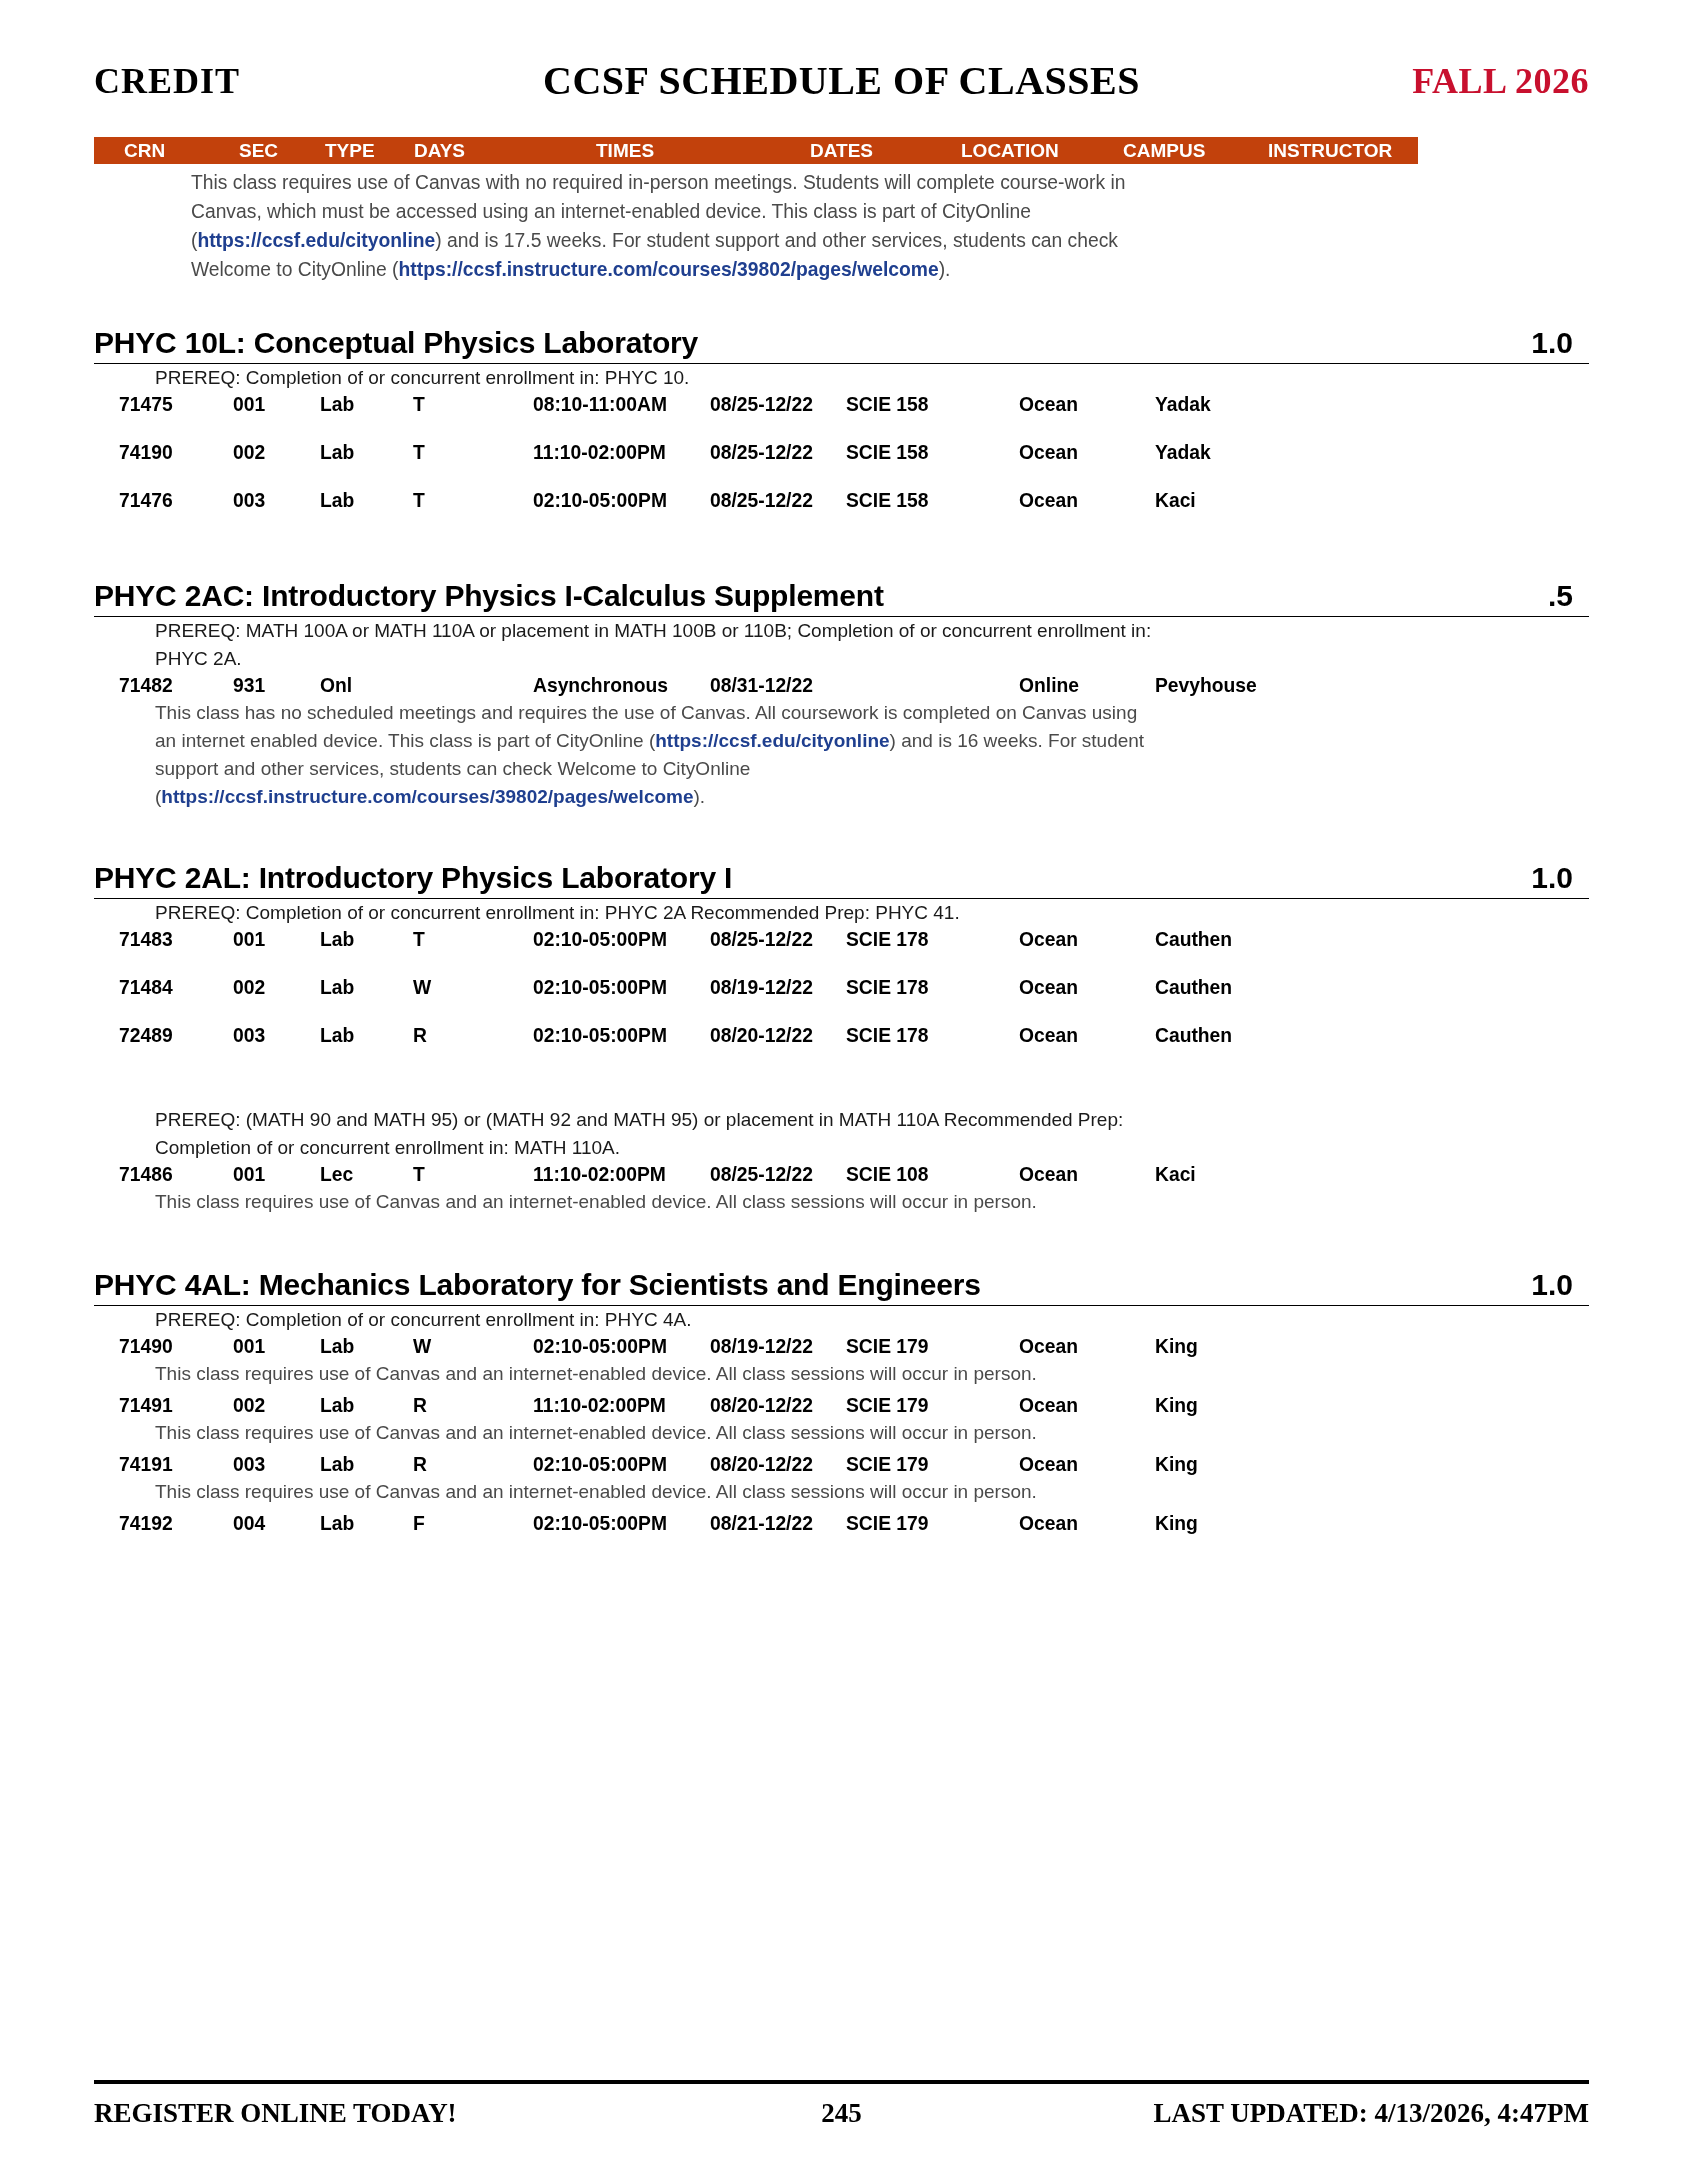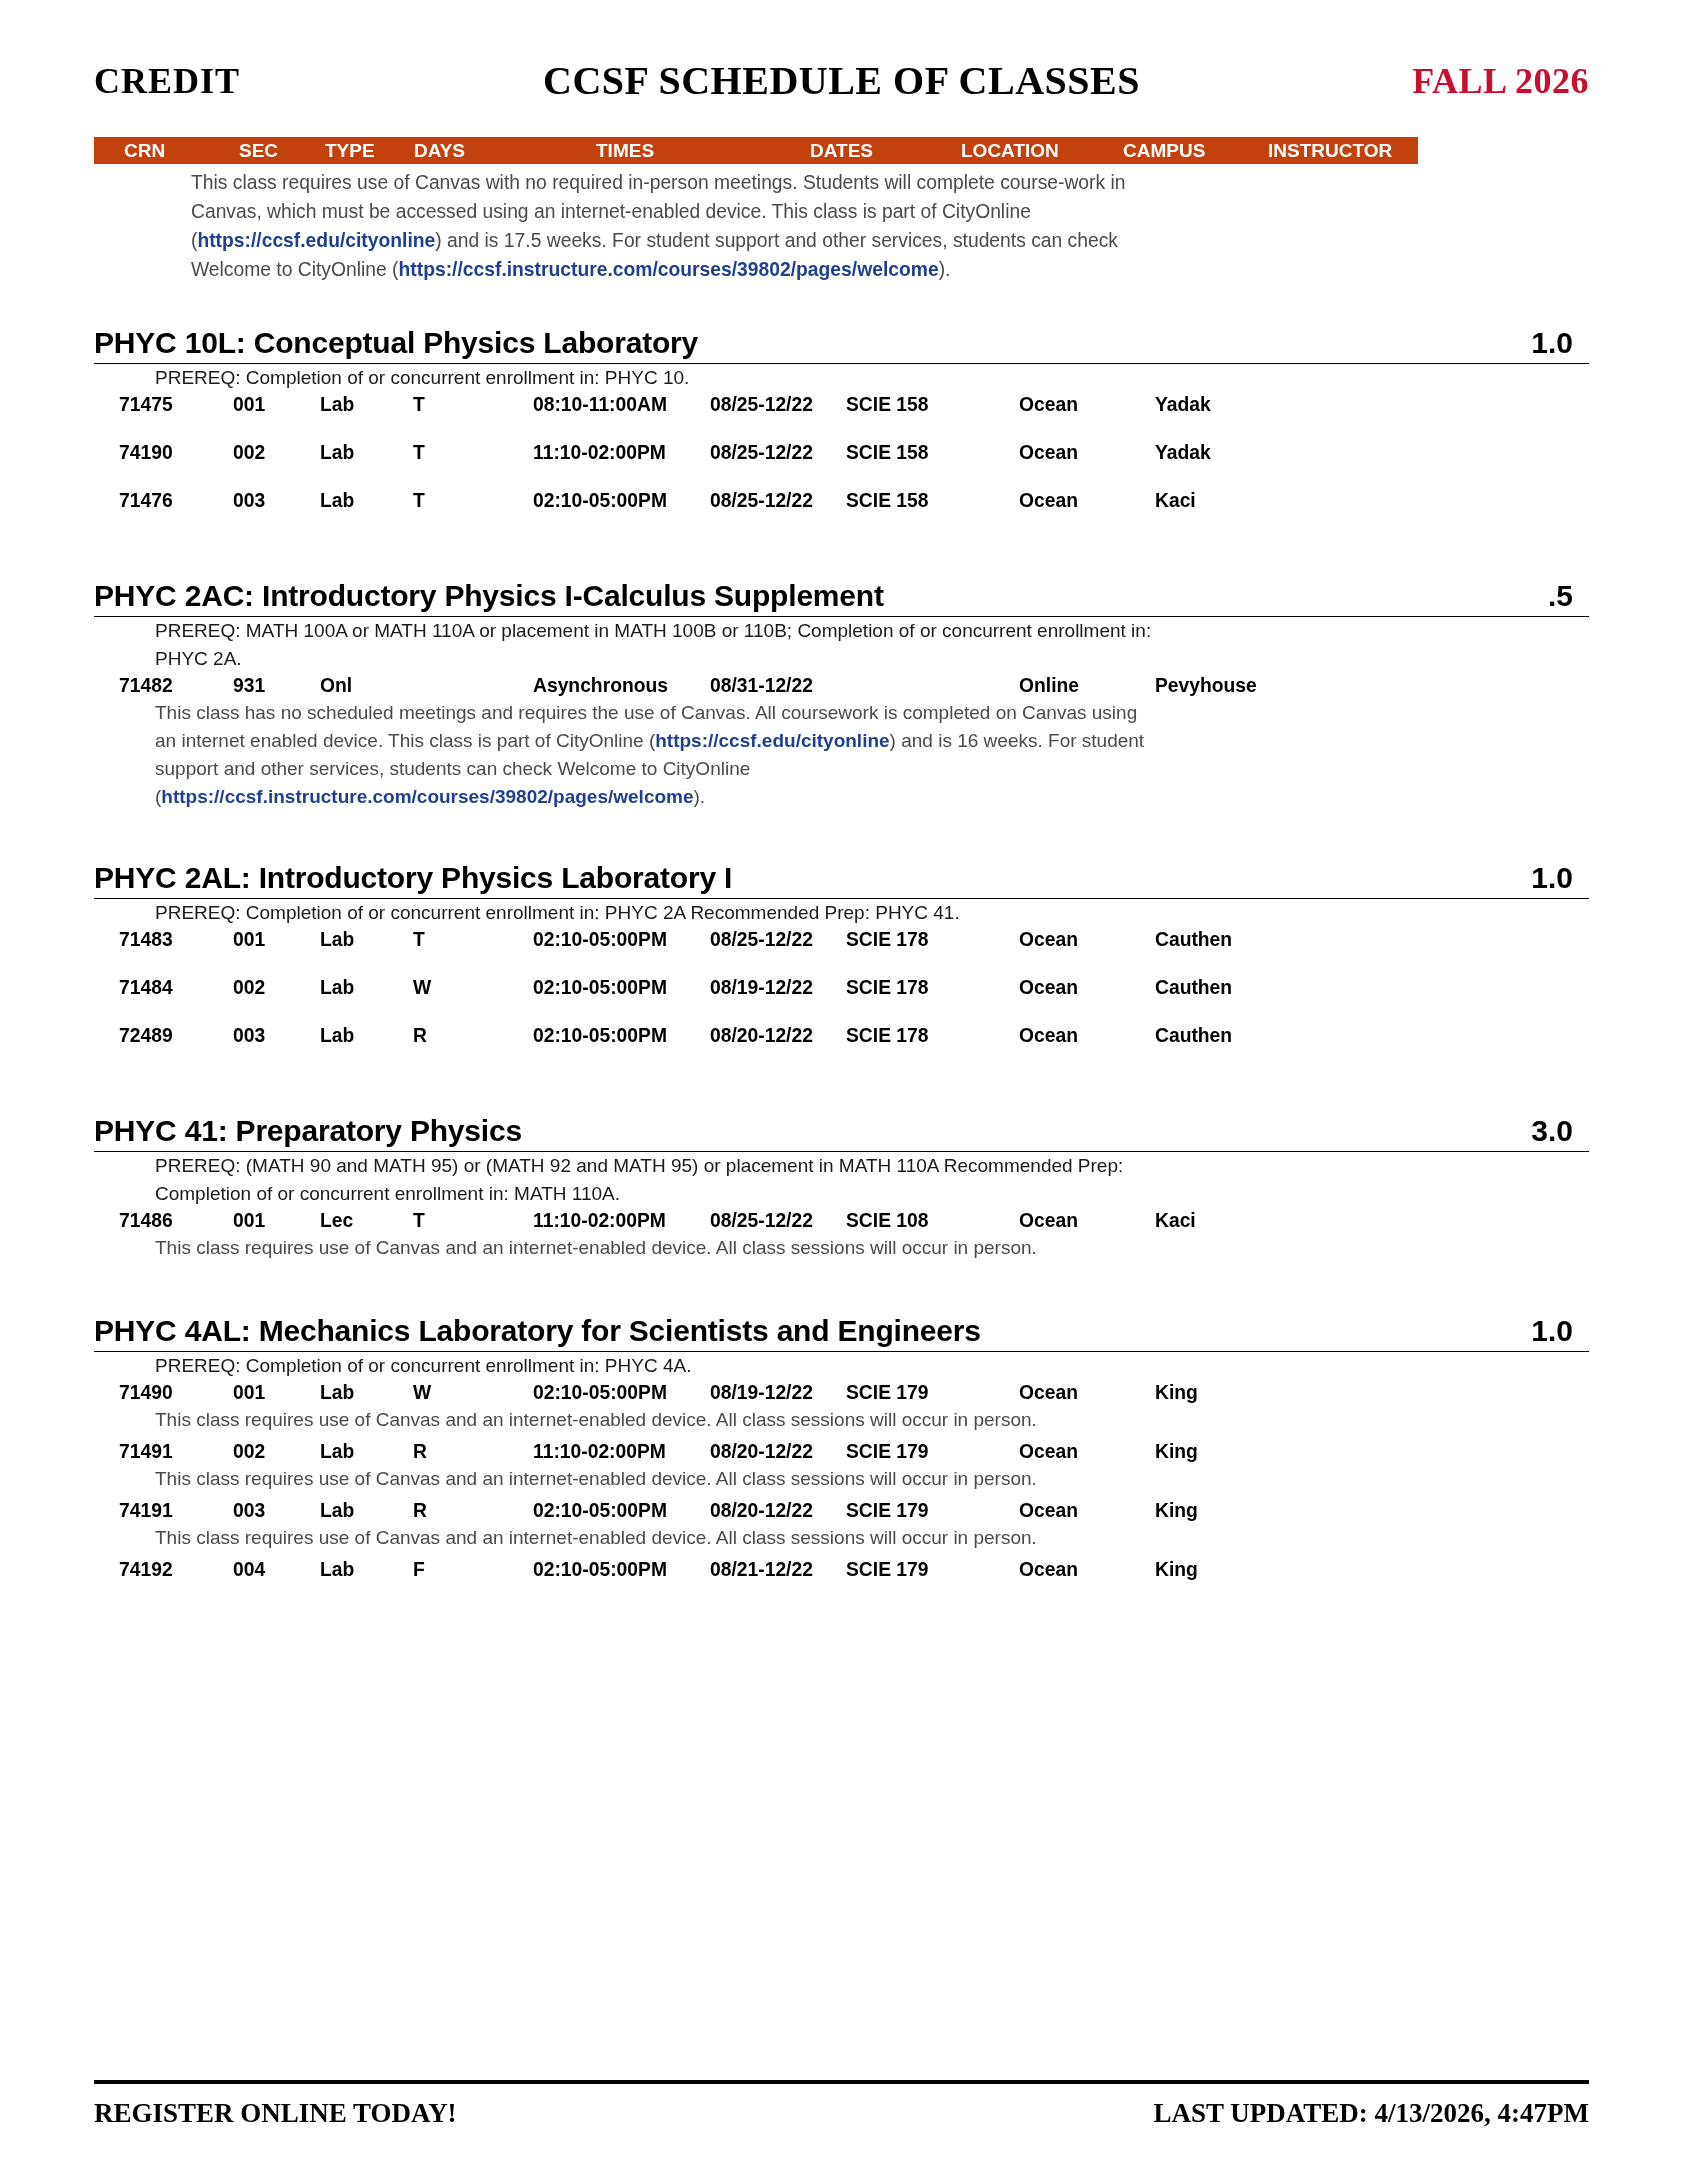--- a/index.html
+++ b/index.html
@@ -354,24 +354,20 @@
         <span class="c-dates">08/20-12/22</span>
         <span class="c-loc">SCIE 178</span>
         <span class="c-campus">Ocean</span>
         <span class="c-instr">Cauthen</span>
       </div>
     </div>
 
     <div style="height:57px"></div>
 
     <div class="course">
-      <div class="course-head">
-        <span class="cname">PHYC 41: Preparatory Physics</span>
-        <span class="cunits">3.0</span>
-      </div>
       <div class="prereq">PREREQ: (MATH 90 and MATH 95) or (MATH 92 and MATH 95) or placement in MATH 110A Recommended Prep: Completion of or concurrent enrollment in: MATH 110A.</div>
       <div class="row">
         <span class="c-crn">71486</span>
         <span class="c-sec">001</span>
         <span class="c-type">Lec</span>
         <span class="c-days">T</span>
         <span class="c-times">11:10-02:00PM</span>
         <span class="c-dates">08/25-12/22</span>
         <span class="c-loc">SCIE 108</span>
         <span class="c-campus">Ocean</span>
@@ -438,17 +434,18 @@
         <span class="c-campus">Ocean</span>
         <span class="c-instr">King</span>
       </div>
     </div>
 
   </div>
 
   <div class="footer-rule"></div>
   <div class="footer">
     <span class="f-left">REGISTER ONLINE TODAY!</span>
+    <span class="f-center">245</span>
     <span class="f-right">LAST UPDATED: 4/13/2026, 4:47PM</span>
   </div>
 
 </div>
 
 
 </body></html>

